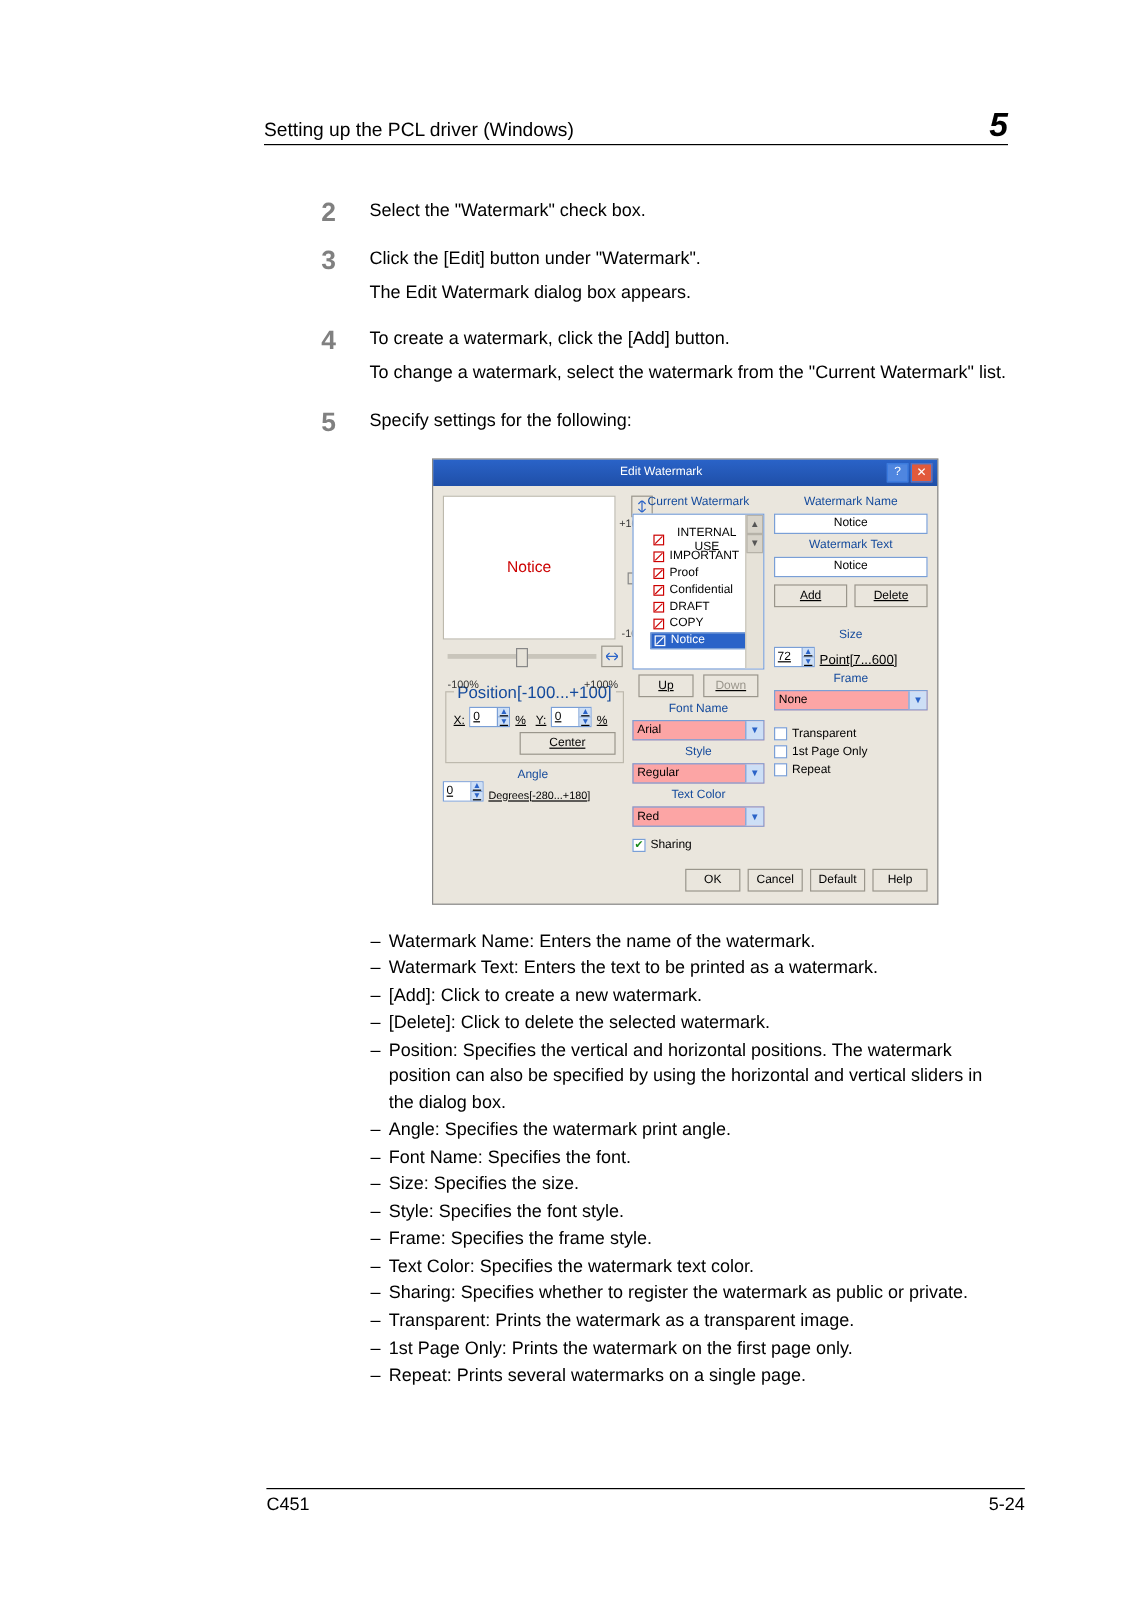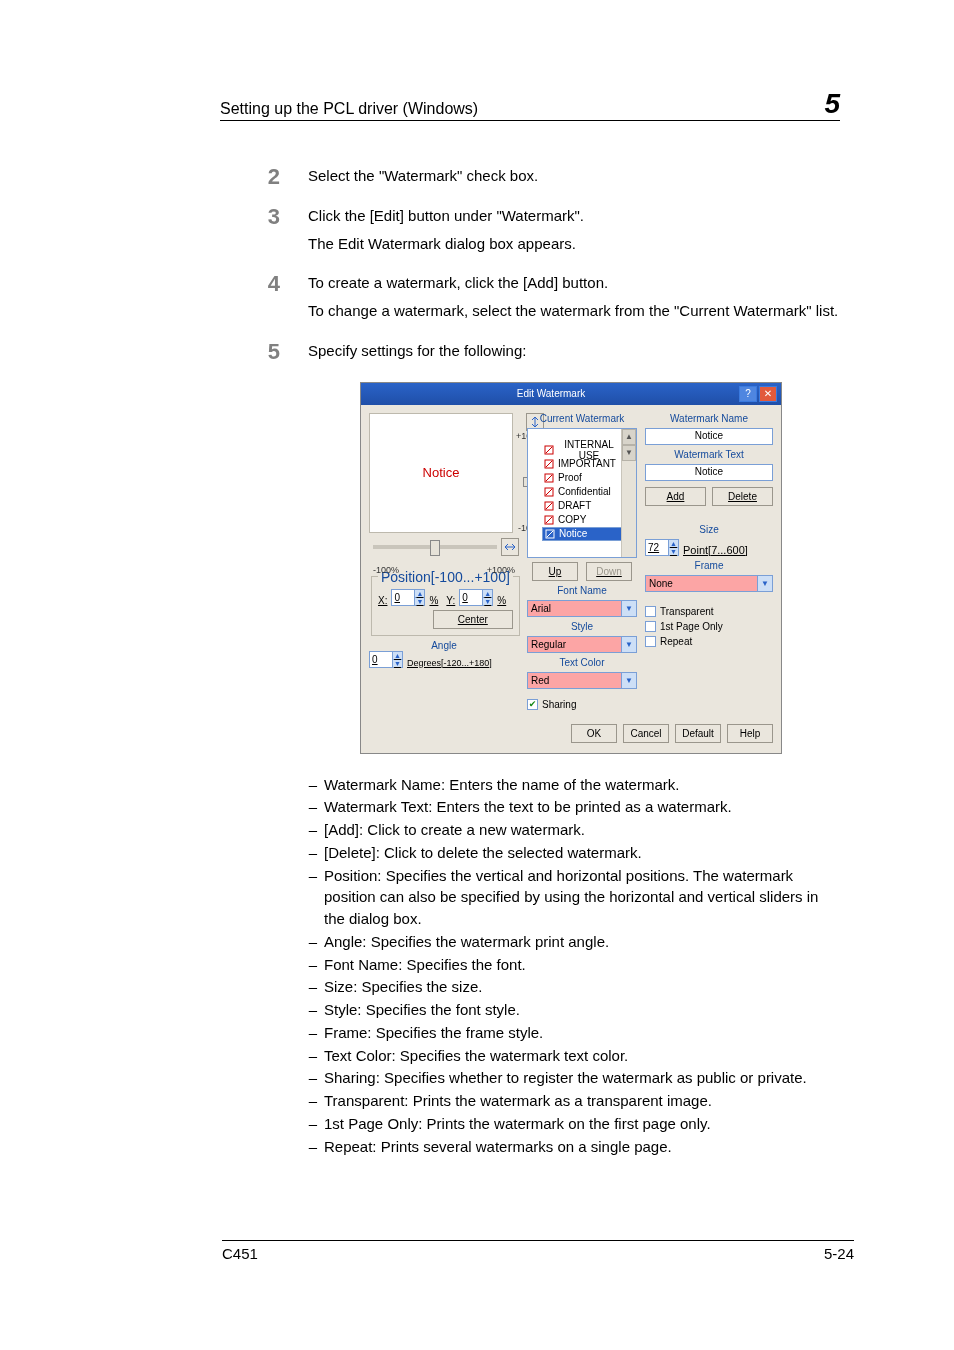--- a/index.html
+++ b/index.html
@@ -183,21 +183,21 @@
             <div>
               <div class="lbl">Angle</div>
               <div class="row">
                 <div class="spin">
                     <input value="0" style="">
                     <div class="spn">
                       <div>▲</div>
                       <div>▼</div>
                     </div>
                   </div>
-                <span style="font-size:9px">Degrees[-120...+180]</span>
+                <span style="font-size:9px">Degrees[-280...+180]</span>
               </div>
             </div>
           </div>
 
           <div class="mid-col">
             <div class="lbl">Current Watermark</div>
             <div class="listbox">
               <div id="wm-items">
                   <div class="item">
                     <span class="ico">

